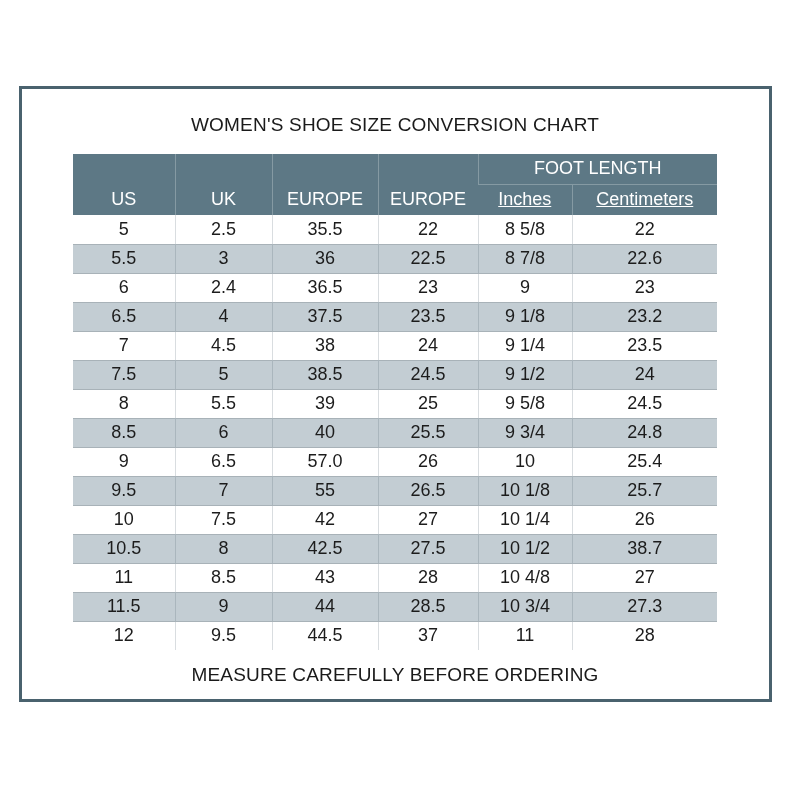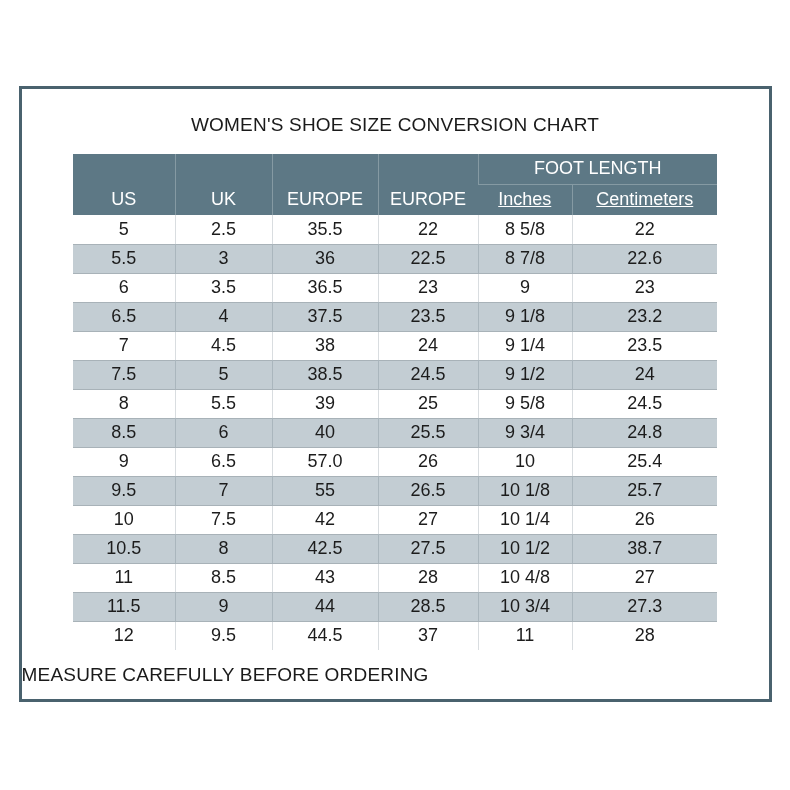--- a/index.html
+++ b/index.html
@@ -56,20 +56,21 @@
     background:#ffffff;
   }
   tbody td + td{border-left:1px solid rgba(80,100,112,0.22);}
   tbody tr.striped td{
     background:var(--stripe-bg);
     border-top:1px solid var(--row-line);
     border-bottom:1px solid var(--row-line);
   }
   .footer{
     margin-top:14px;
+    text-align:center;
     font-size:19px;
     line-height:22px;
     letter-spacing:0.2px;
     color:#1a1a1a;
   }
 </style>
 </head>
 <body>
 
 <div class="frame">
@@ -109,21 +110,21 @@
         <tr class="striped">
           <td>5.5</td>
           <td>3</td>
           <td>36</td>
           <td>22.5</td>
           <td>8 7/8</td>
           <td>22.6</td>
         </tr>
         <tr>
           <td>6</td>
-          <td>3.5</td>
+          <td>2.4</td>
           <td>36.5</td>
           <td>23</td>
           <td>9</td>
           <td>23</td>
         </tr>
         <tr class="striped">
           <td>6.5</td>
           <td>4</td>
           <td>37.5</td>
           <td>23.5</td>

